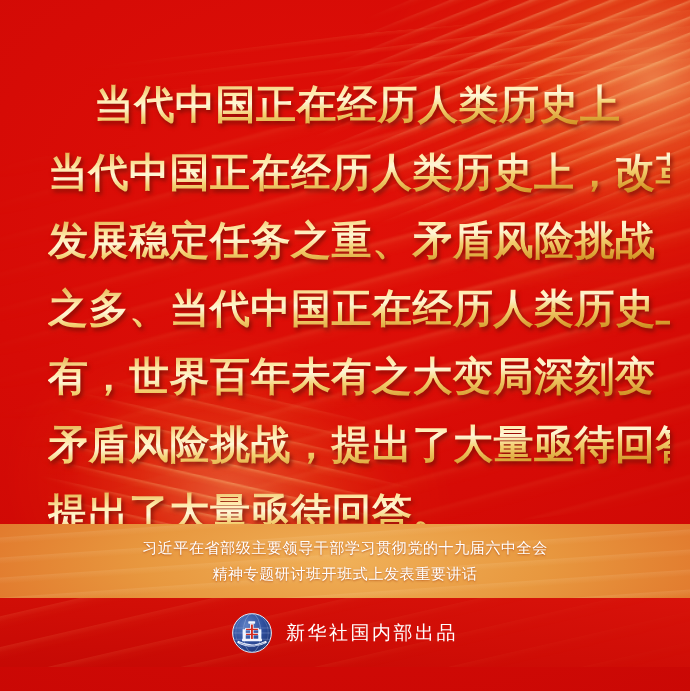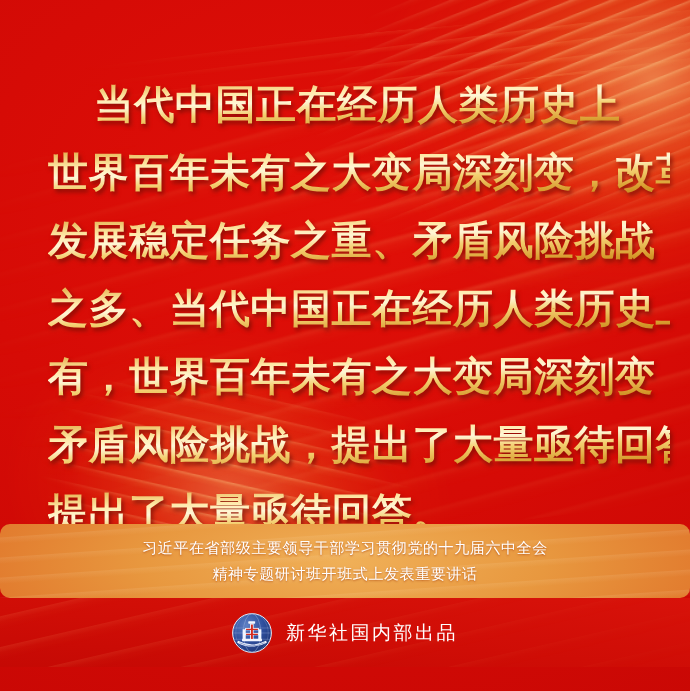--- a/index.html
+++ b/index.html
@@ -165,21 +165,20 @@
       radial-gradient(112% 330% at 50% 50%,
         #f0b058 0%,
         #e8983f 26%,
         #e0742a 52%,
         #d8441a 76%,
         #cf2410 100%);
     display: flex;
     flex-direction: column;
     align-items: center;
     justify-content: center;
-    border-radius: 10px;
   }
   .caption-band::before {
     content: "";
     position: absolute;
     inset: 0;
     background: repeating-linear-gradient(
         176deg,
         rgba(255,255,255,0) 0px,
         rgba(255,255,255,0) 13px,
         rgba(255,235,200,0.10) 14px,
@@ -250,21 +249,21 @@
   <div class="bg-base"></div>
   <div class="glow-tr"></div>
   <div class="glow-left"></div>
   <div class="rays-topline"></div>
   <div class="rays-tr"></div>
   <div class="silk-mid"></div>
   <div class="rays-bl"></div>
 
   <div class="quote">
     <div class="qline indent">当代中国正在经历人类历史上</div>
-    <div class="qline">世界百年未有之大变局深刻变，改革</div>
+    <div class="qline">当代中国正在经历人类历史上，改革</div>
     <div class="qline">发展稳定任务之重、矛盾风险挑战</div>
     <div class="qline">之多、当代中国正在经历人类历史上</div>
     <div class="qline">有，世界百年未有之大变局深刻变</div>
     <div class="qline">矛盾风险挑战，提出了大量亟待回答</div>
     <div class="qline">提出了大量亟待回答。</div>
   </div>
 
   <div class="caption-band">
     <div class="caption-line">习近平在省部级主要领导干部学习贯彻党的十九届六中全会</div>
     <div class="caption-line">精神专题研讨班开班式上发表重要讲话</div>

